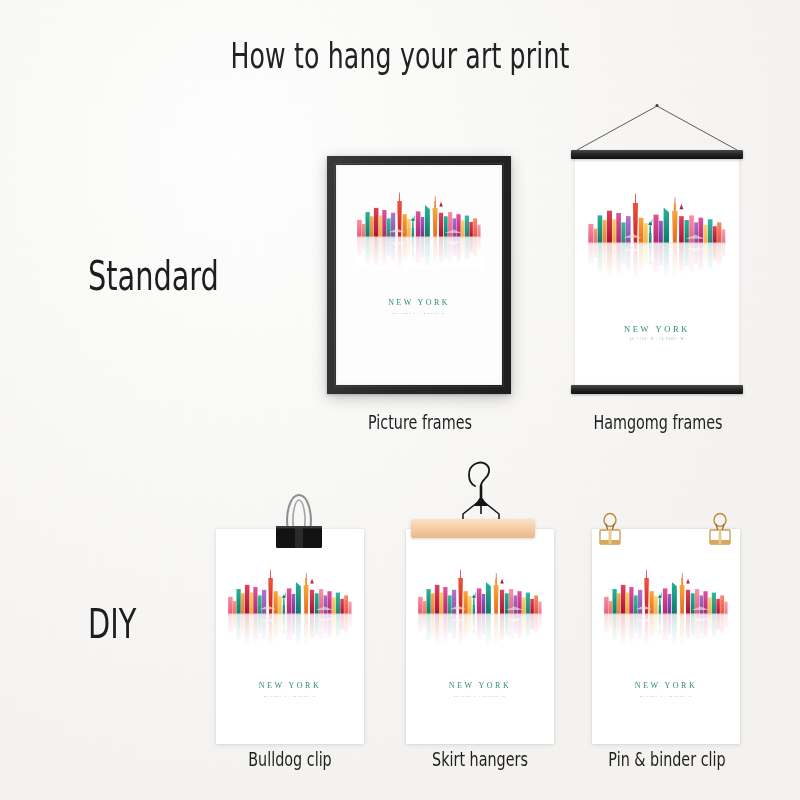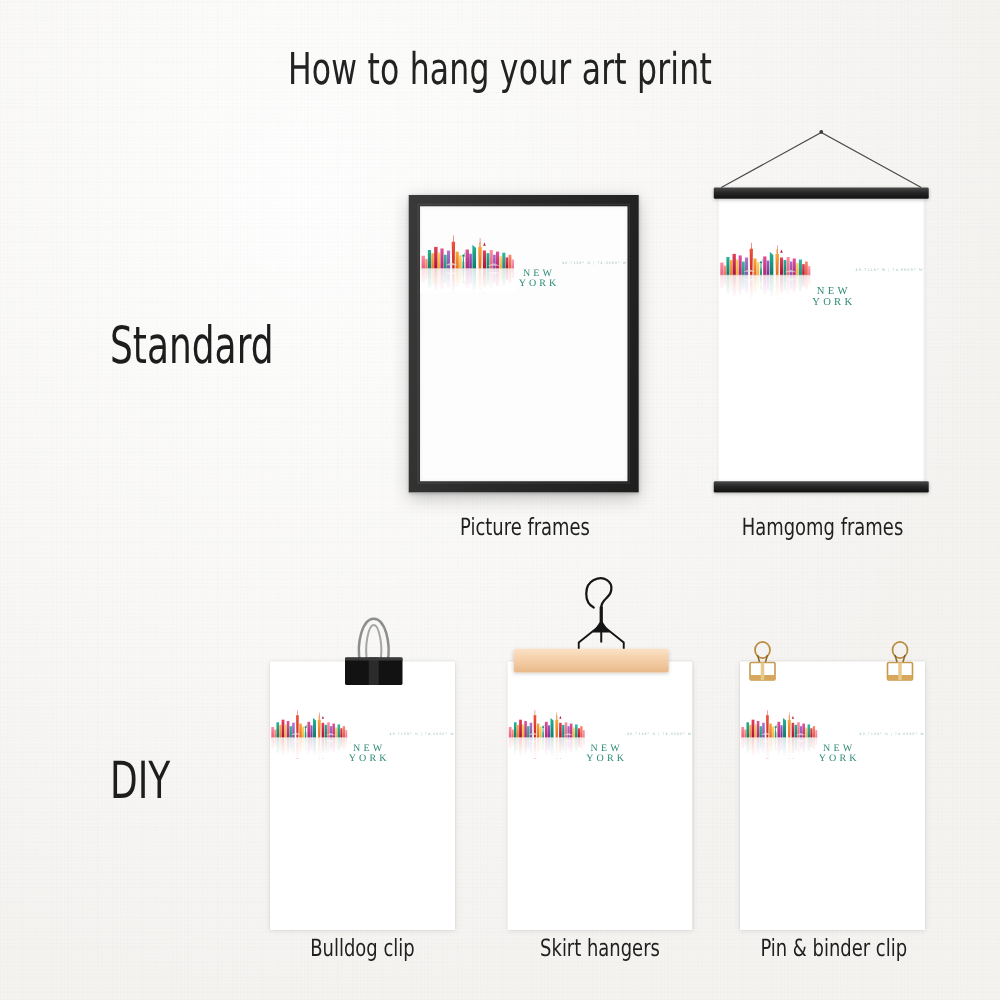--- a/index.html
+++ b/index.html
@@ -69,21 +69,21 @@
     background: #ffffff;
     overflow: hidden;
   }
   .print-shadow {
     box-shadow: 0 1px 5px rgba(0,0,0,0.10), 0 0 1px rgba(0,0,0,0.14);
   }
   .art-wrap {
     position: absolute;
     left: 0; right: 0;
     display: flex;
-    flex-direction: row;
+    flex-direction: column;
     align-items: center;
   }
   .skyline-svg { display: block; width: 100%; height: auto; }
 
   .art-title {
     font-family: "Liberation Serif", serif;
     color: #2e8b78;
     font-weight: 400;
     text-align: center;
     line-height: 1;

